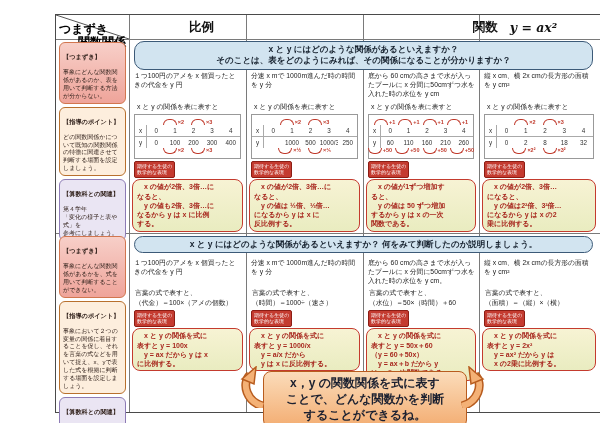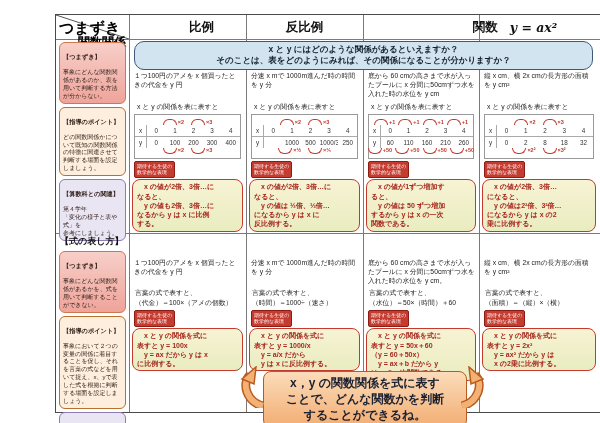--- a/index.html
+++ b/index.html
@@ -6,21 +6,21 @@
     font-family:"Liberation Sans","DejaVu Sans",sans-serif;-webkit-font-smoothing:antialiased;}
   .sheet{position:absolute;left:55px;top:14px;width:544px;height:397px;border:1px solid #4a4a4a;background:#fff;}
   .vl{position:absolute;top:0;bottom:0;width:0;border-left:1px solid #7a7a7a;}
   .hl{position:absolute;left:0;right:0;height:0;border-top:1px solid #7a7a7a;}
   
   .hcell{position:absolute;top:0;height:24px;display:flex;align-items:center;justify-content:center;
     font-weight:bold;font-size:12.5px;color:#111;}
   .corner{position:absolute;left:0;top:0;width:73px;height:24px;}
   .corner svg{position:absolute;left:0;top:0;}
   .corner .ct{position:absolute;right:3px;top:19px;font-size:12px;font-weight:bold;}
-  .corner .cb{position:absolute;left:3px;bottom:1px;font-size:15px;font-weight:bold;}
+  .corner .cb{position:absolute;left:3px;bottom:1px;font-size:12px;font-weight:bold;}
   .mathf{font-family:"DejaVu Serif","Liberation Serif",serif;font-style:italic;margin-left:12px;}
   
   .side{position:absolute;left:0;width:73px;}
   .stitle{font-size:9px;font-weight:bold;color:#111;padding:2px 0 0 4px;}
   .sbox{margin:3px 3px 0 3px;border-radius:6px;padding:2px 3px;font-size:6px;line-height:1.32;color:#33231d;white-space:pre-line;}
   .sbox .ti{font-weight:bold;font-size:6.2px;display:block;}
   .sbox.pink{background:linear-gradient(#f7cfc8,#efa49a);border:1.5px solid #d2764f;}
   .sbox.orange{background:#fdeedd;border:1.5px solid #b8702d;}
   .sbox.purple{background:#eae5f3;border:1.5px solid #8d7bb5;}
   
@@ -73,21 +73,20 @@
   <div class="hl" style="top:218px"></div>
 
   <div class="corner">
     <svg width="73" height="24">
         <line x1="0" y1="0" x2="73" y2="24" stroke="#555" stroke-width="1"></line>
       </svg>
     <span class="ct">関数関係</span>
     <span class="cb">つまずき</span>
   </div>
   <div class="hcell" style="left:88px;width:115px">比例</div>
-  <div class="hcell" style="left:191px;width:115px">反比例</div>
   <div class="hcell" style="left:400px;width:118px">
     <span>関数</span>
     <span class="mathf">y = ax²</span>
   </div>
 
   <div class="side" style="top:24px;height:194px">
     <div class="sbox pink">
       <span class="ti">【つまずき】</span>
       <span>事象にどんな関数関係があるのか、表を用いて判断する方法が分からない。</span>
     </div>
@@ -97,21 +96,20 @@
     </div>
     <div class="sbox purple">
       <span class="ti">【算数科との関連】</span>
       <span>第４学年
 「変化の様子と表や式」を
 参考にしましょう。</span>
     </div>
   </div>
 
   <div class="side" style="top:218px;height:179px">
-    <div class="stitle">【式の表し方】</div>
     <div class="sbox pink">
       <span class="ti">【つまずき】</span>
       <span>事象にどんな関数関係があるかを、式を用いて判断することができない。</span>
     </div>
     <div class="sbox orange">
       <span class="ti">【指導のポイント】</span>
       <span>事象において２つの変量の関係に着目することを促し、それを言葉の式などを用いて捉え、x、yで表した式を根拠に判断する場面を設定しましょう。</span>
     </div>
     <div class="sbox purple">
       <span class="ti">【算数科との関連】</span>
@@ -334,20 +332,21 @@
       <div><span class="tag">期待する生徒の
 数学的な表現</span></div>
       <div class="ans">　x の値が2倍、3倍…
 になると、
 　y の値は2²倍、3²倍…
 になるから y は x の2
 乗に比例する。</div>
     </div>
   </div>
 
+  <div class="banner" style="top:221px">x と y にはどのような関係があるといえますか？ 何をみて判断したのか説明しましょう。</div>
 
   <div class="colwrap" style="top:241px;height:115px">
 
     <div class="tcol cA">
       <div class="prob">１つ100円のアメを x 個買ったときの代金を y 円</div>
       <div class="leadf">言葉の式で表すと、</div>
       <div class="leadf">（代金）＝100×（アメの個数）</div>
       <div><span class="tag">期待する生徒の
 数学的な表現</span></div>
       <div class="ans">　x と y の関係を式に

